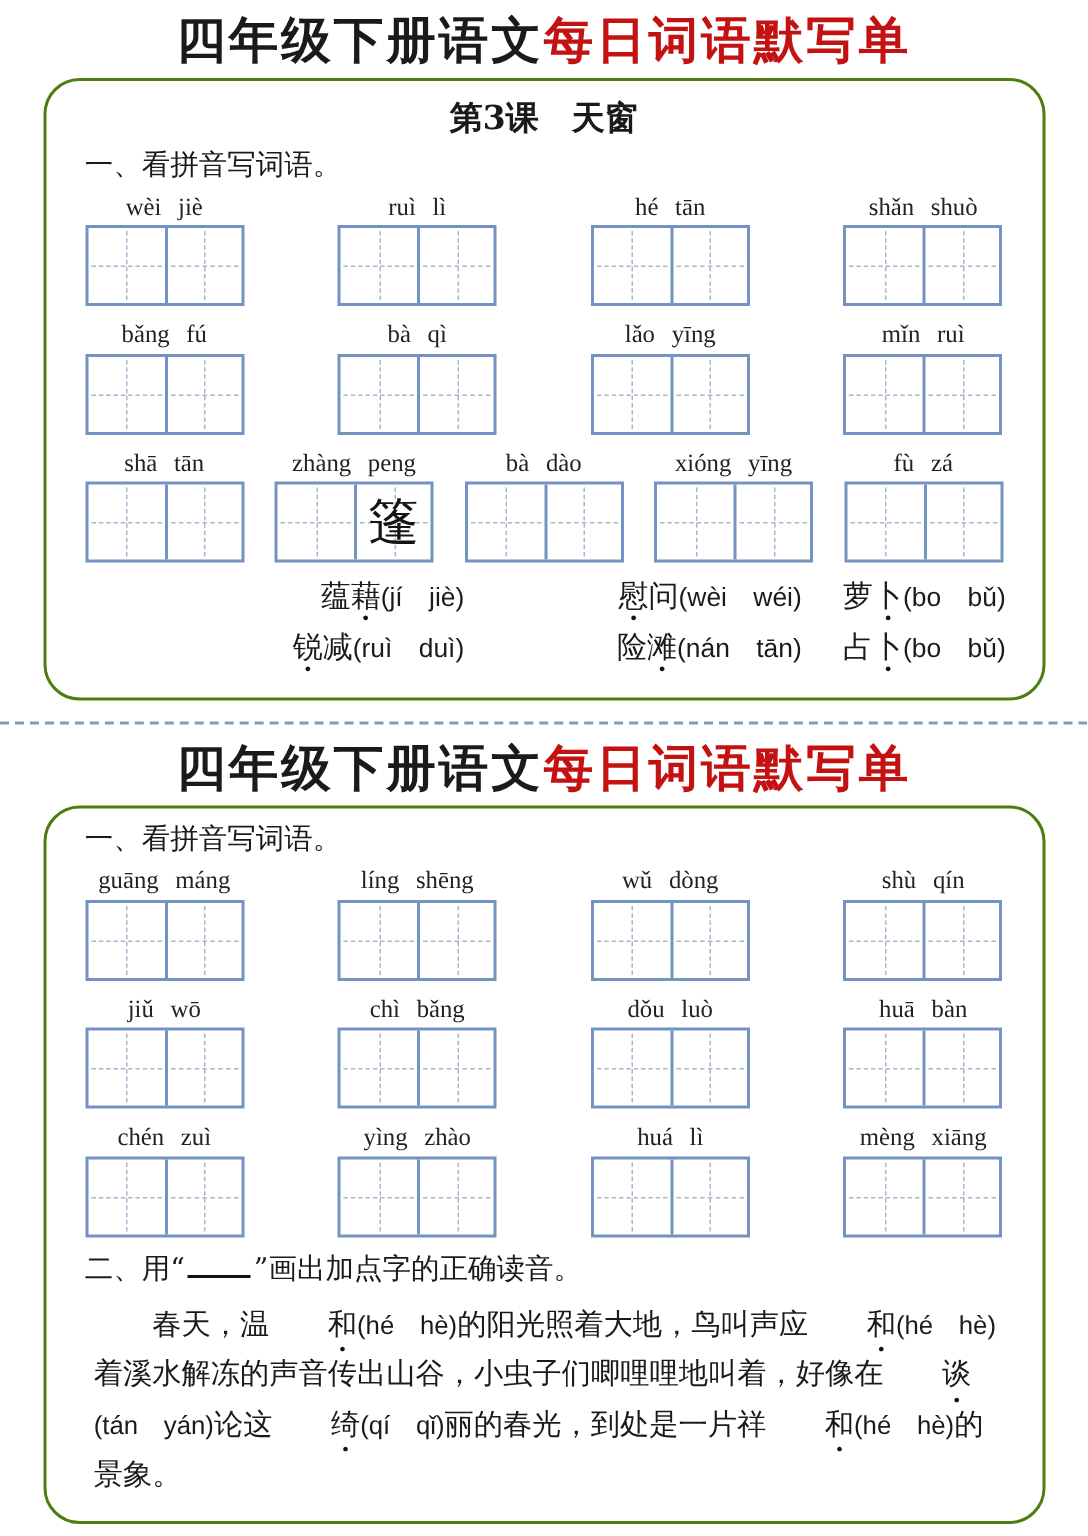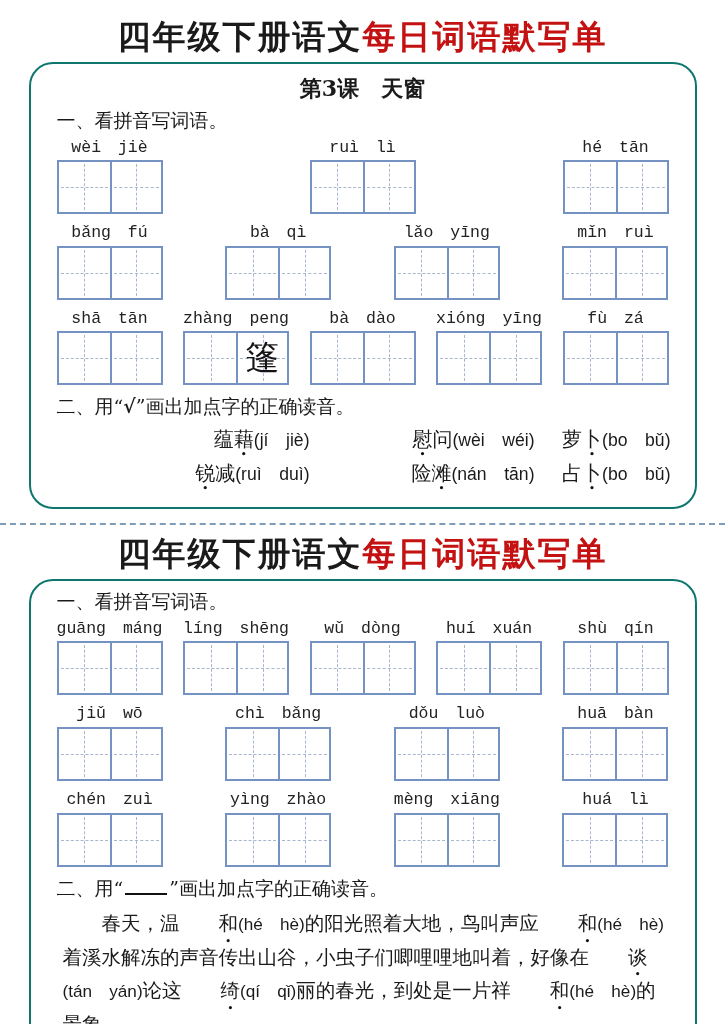--- a/index.html
+++ b/index.html
@@ -1,30 +1,30 @@
 <!DOCTYPE html>
 <html><head>
 <meta charset="utf-8">
 <style>
   * { box-sizing: border-box; }
   html, body { margin: 0; padding: 0; background: #ffffff; }
   .page {
     width: 725px; height: 1024px; margin: 0 auto; background: #fff;
     overflow: hidden; position: relative;
     font-family: "DejaVu Sans", sans-serif; color: #1a1a1a;
-    padding-top: 14px;
+    padding-top: 4px;
   }
   .main-title {
     text-align: center; font-size: 33px; font-weight: bold;
     font-family: "DejaVu Serif", serif; letter-spacing: 2px;
     margin: 4px 0 6px 0; line-height: 1.15;
   }
   .main-title .title-red { color: #c41111; }
   .wbox {
-    width: 668px; margin: 0 auto; border: 2px solid #0f766e;
+    width: 668px; margin: 0 auto; border: 2px solid #4d7c0f;
     border-radius: 24px; padding: 6px 24px 10px 24px;
   }
   .lesson-title {
     text-align: center; font-size: 22px; font-weight: bold;
     font-family: "DejaVu Serif", serif; margin: 4px 0 4px 0;
   }
   .part-label {
     font-size: 19px; font-family: "DejaVu Serif", serif;
     margin: 2px 0 2px 2px; line-height: 1.35;
   }
@@ -34,21 +34,21 @@
     border-bottom: 2px solid #111; margin: 0 2px;
   }
   .pinyin-rows { margin-top: 2px; }
   .pinyin-row {
     display: flex; justify-content: space-between;
     margin: 4px 2px 9px 2px;
   }
   .word-block { width: 106px; text-align: center; flex: 0 0 auto; }
   .pinyin-label {
     font-size: 16.5px; color: #222; white-space: nowrap;
-    font-family: Liberation Mono, monospace;
+    font-family: Liberation Serif, serif;
     word-spacing: 7px; margin-bottom: 2px; line-height: 1.25;
   }
   .writing-grid {
     display: flex; height: 54px; border: 2px solid #7492c2;
     background: #fff;
   }
   .grid-cell { flex: 1 1 50%; position: relative; }
   .grid-cell + .grid-cell { border-left: 2px solid #7492c2; }
   .grid-cell::before {
     content: ""; position: absolute; left: 50%; top: 2px; bottom: 2px;
@@ -116,20 +116,27 @@
               <div class="grid-cell"></div>
             </div>
           </div>
           <div class="word-block">
             <div class="pinyin-label">hé tān</div>
             <div class="writing-grid">
               <div class="grid-cell"></div>
               <div class="grid-cell"></div>
             </div>
           </div>
+          <div class="word-block">
+            <div class="pinyin-label">shǎn shuò</div>
+            <div class="writing-grid">
+              <div class="grid-cell"></div>
+              <div class="grid-cell"></div>
+            </div>
+          </div>
         </div>
         <div class="pinyin-row">
           <div class="word-block">
             <div class="pinyin-label">bǎng fú</div>
             <div class="writing-grid">
               <div class="grid-cell"></div>
               <div class="grid-cell"></div>
             </div>
           </div>
           <div class="word-block">
@@ -187,21 +194,20 @@
           </div>
           <div class="word-block">
             <div class="pinyin-label">fù zá</div>
             <div class="writing-grid">
               <div class="grid-cell"></div>
               <div class="grid-cell"></div>
             </div>
           </div>
         </div>
       </div>
-    <p class="part-label"><span>二、用“</span><span class="check-mark">√</span><span>”画出加点字的正确读音。</span></p>
     <div class="readings-grid">
         <div class="reading-item"><span>蕴</span><span class="dotchar">藉</span><span class="pin">(jí　jiè)</span></div>
         <div class="reading-item"><span class="dotchar">慰</span><span>问</span><span class="pin">(wèi　wéi)</span></div>
         <div class="reading-item"><span>萝</span><span class="dotchar">卜</span><span class="pin">(bo　bǔ)</span></div>
         <div class="reading-item"><span class="dotchar">锐</span><span>减</span><span class="pin">(ruì　duì)</span></div>
         <div class="reading-item"><span>险</span><span class="dotchar">滩</span><span class="pin">(nán　tān)</span></div>
         <div class="reading-item"><span>占</span><span class="dotchar">卜</span><span class="pin">(bo　bǔ)</span></div>
       </div>
   </section>
 
@@ -228,27 +234,20 @@
             </div>
           </div>
           <div class="word-block">
             <div class="pinyin-label">wǔ dòng</div>
             <div class="writing-grid">
               <div class="grid-cell"></div>
               <div class="grid-cell"></div>
             </div>
           </div>
           <div class="word-block">
-            <div class="pinyin-label">huí xuán</div>
-            <div class="writing-grid">
-              <div class="grid-cell"></div>
-              <div class="grid-cell"></div>
-            </div>
-          </div>
-          <div class="word-block">
             <div class="pinyin-label">shù qín</div>
             <div class="writing-grid">
               <div class="grid-cell"></div>
               <div class="grid-cell"></div>
             </div>
           </div>
         </div>
         <div class="pinyin-row">
           <div class="word-block">
             <div class="pinyin-label">jiǔ wō</div>
@@ -288,28 +287,28 @@
             </div>
           </div>
           <div class="word-block">
             <div class="pinyin-label">yìng zhào</div>
             <div class="writing-grid">
               <div class="grid-cell"></div>
               <div class="grid-cell"></div>
             </div>
           </div>
           <div class="word-block">
+            <div class="pinyin-label">huá lì</div>
+            <div class="writing-grid">
+              <div class="grid-cell"></div>
+              <div class="grid-cell"></div>
+            </div>
+          </div>
+          <div class="word-block">
             <div class="pinyin-label">mèng xiāng</div>
-            <div class="writing-grid">
-              <div class="grid-cell"></div>
-              <div class="grid-cell"></div>
-            </div>
-          </div>
-          <div class="word-block">
-            <div class="pinyin-label">huá lì</div>
             <div class="writing-grid">
               <div class="grid-cell"></div>
               <div class="grid-cell"></div>
             </div>
           </div>
         </div>
       </div>
     <p class="part-label"><span>二、用“</span><span><span class="blank-line"></span></span><span>”画出加点字的正确读音。</span></p>
     <p class="passage"><span>春天，温</span><span class="dotchar">和</span><span class="pin">(hé　hè)</span><span>的阳光照着大地，鸟叫声应</span><span class="dotchar">和</span><span class="pin">(hé　hè)</span><span>着溪水解冻的声音传出山谷，小虫子们唧哩哩地叫着，好像在</span><span class="dotchar">谈</span><span class="pin">(tán　yán)</span><span>论这</span><span class="dotchar">绮</span><span class="pin">(qí　qǐ)</span><span>丽的春光，到处是一片祥</span><span class="dotchar">和</span><span class="pin">(hé　hè)</span><span>的景象。</span></p>
   </section>

